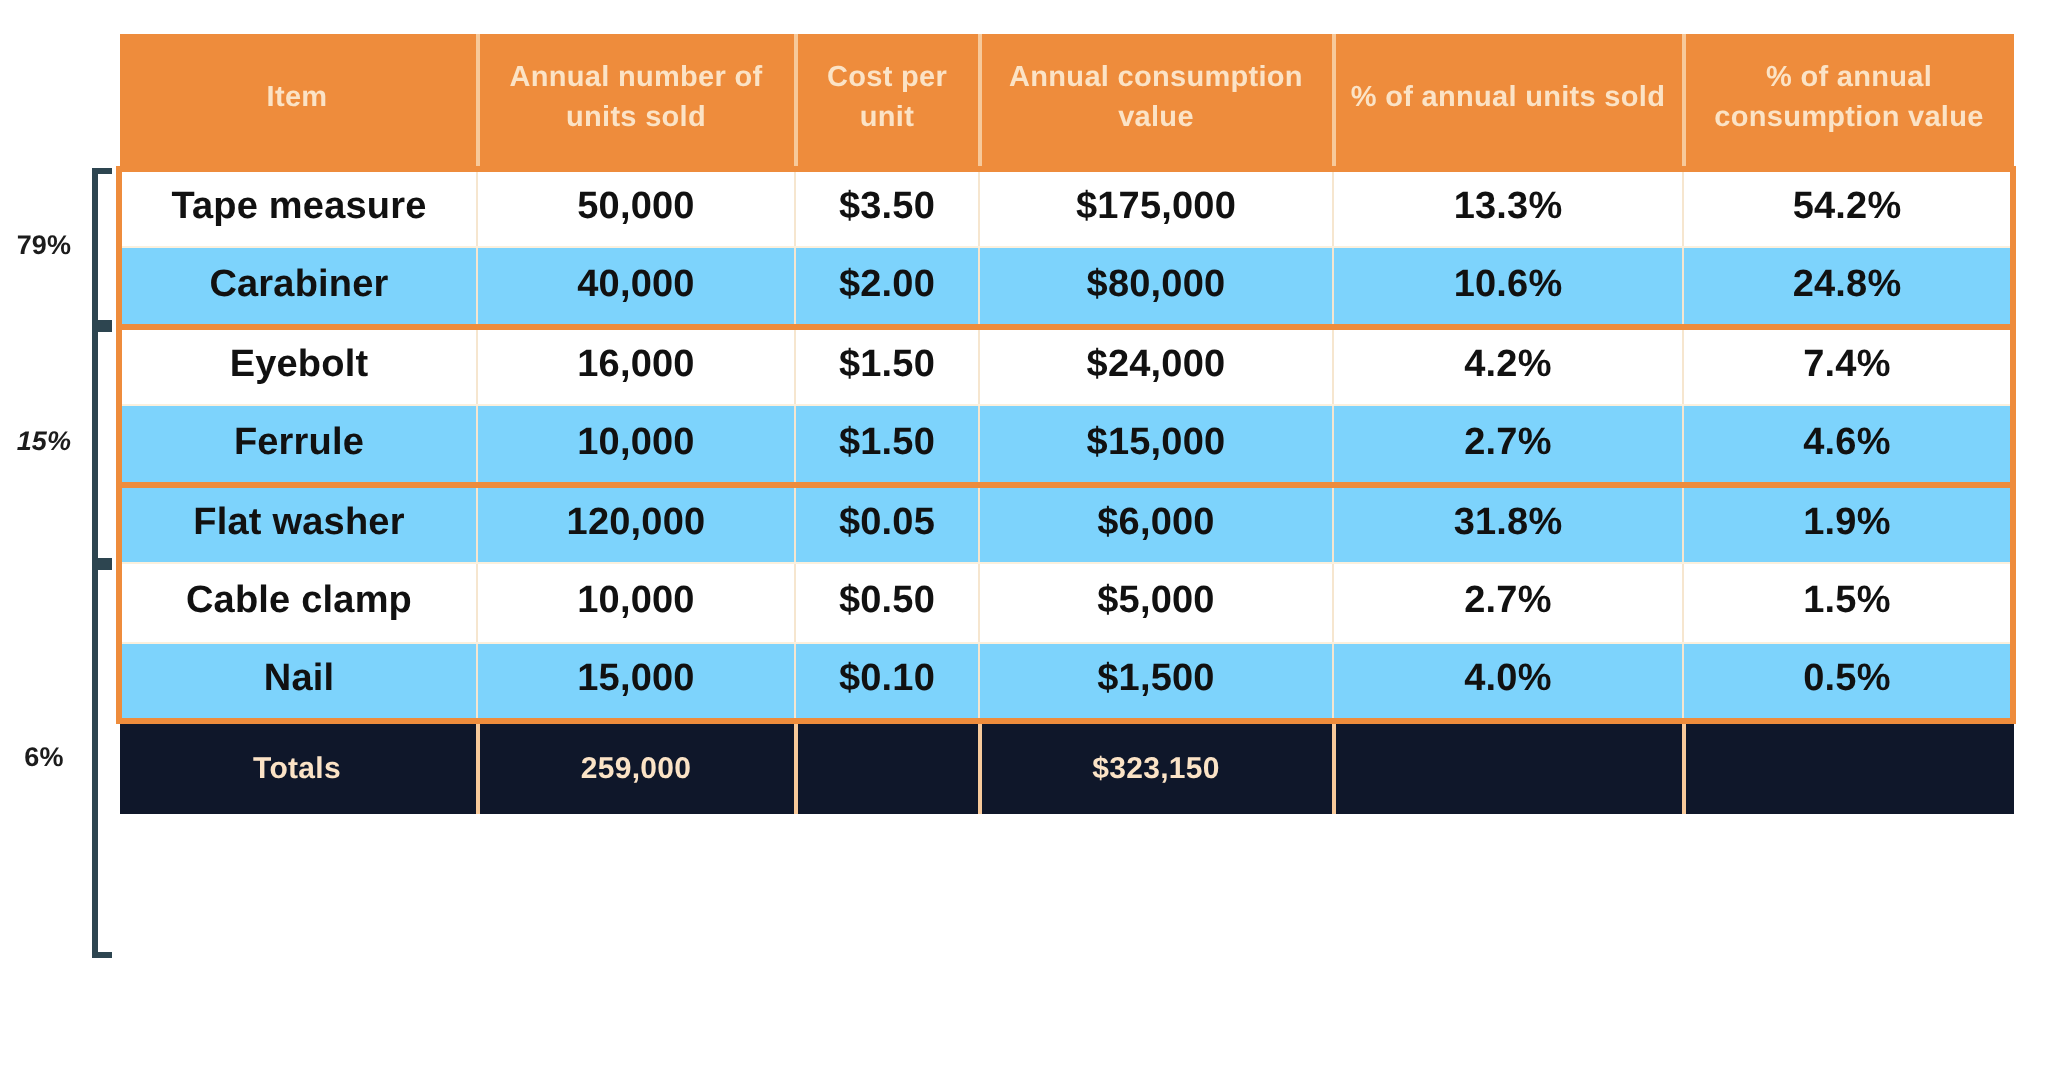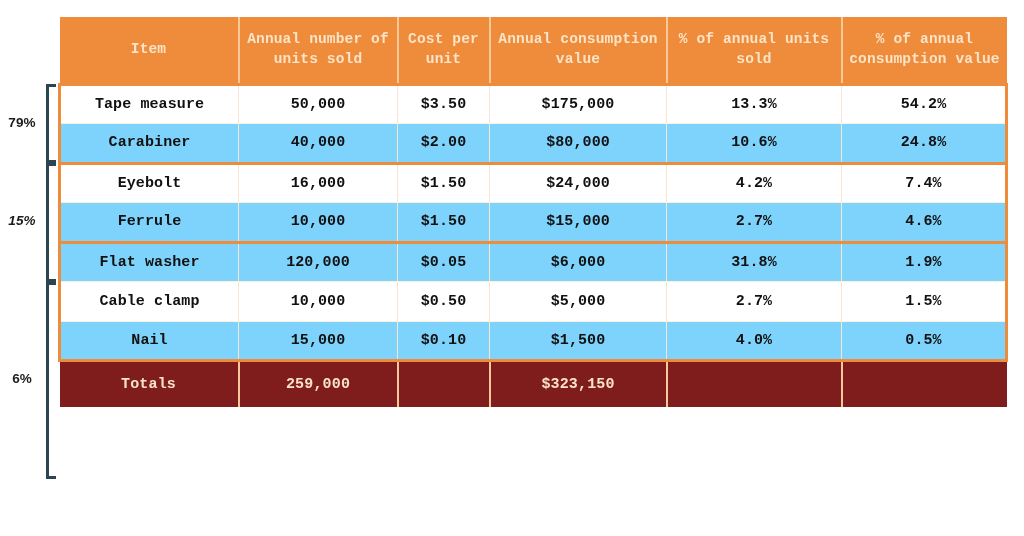--- a/index.html
+++ b/index.html
@@ -52,21 +52,20 @@
   
   #abc-table {
     position: absolute;
     left: 58px;
     top: 17px;
     width: 947px;
     border-collapse: collapse;
     table-layout: fixed;
     background: #ffffff;
     box-shadow: 0 0 0 1px rgba(232,138,52,.0);
-    font-family: Liberation Mono, monospace;
   }
   #abc-table th, #abc-table td {
     padding: 0;
     margin: 0;
   }
 
   
   col.c0 { width: 179px; }
   col.c1 { width: 159px; }
   col.c2 { width: 92px;  }
@@ -84,21 +83,21 @@
     height: 67px;
     vertical-align: middle;
     padding: 4px 10px;
     box-sizing: border-box;
     border-right: 2px solid #f7c99a;
     letter-spacing: .15px;
   }
   thead th:last-child { border-right: none; }
 
   tbody td {
-    font-size: 15px;
+    font-size: 19px;
     font-weight: 700;
     color: #111111;
     text-align: center;
     height: 39.5px;
     vertical-align: middle;
     border-right: 1px solid #f6e6cf;
     border-bottom: 1px solid #fbf0dd;
     background: #ffffff;
     letter-spacing: .1px;
     box-sizing: border-box;
@@ -106,21 +105,21 @@
   tbody td:first-child  { border-left: 3px solid #ee8c3c; }
   tbody td:last-child   { border-right: 3px solid #ee8c3c; }
 
   tbody tr.alt td { background: #7dd3fc; }
 
   
   tbody tr.group-start td { border-top: 3px solid #ee8c3c; }
   tbody tr.group-end td   { border-bottom: 3px solid #ee8c3c; }
 
   tfoot td {
-    background: #7f1d1d;
+    background: #0f172a;
     color: #fbe3c6;
     font-size: 15px;
     font-weight: 700;
     text-align: center;
     height: 46px;
     vertical-align: middle;
     border-right: 2px solid #f7c99a;
     letter-spacing: .15px;
     box-sizing: border-box;
   }

